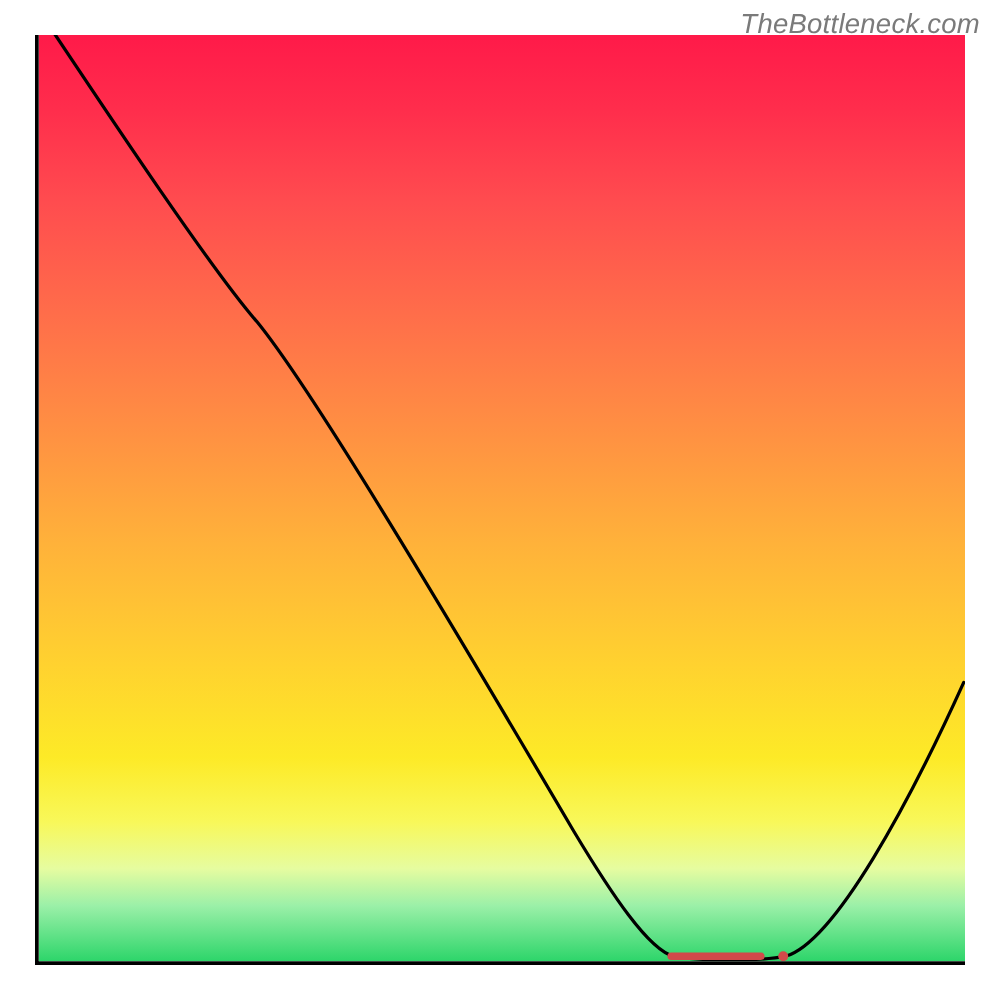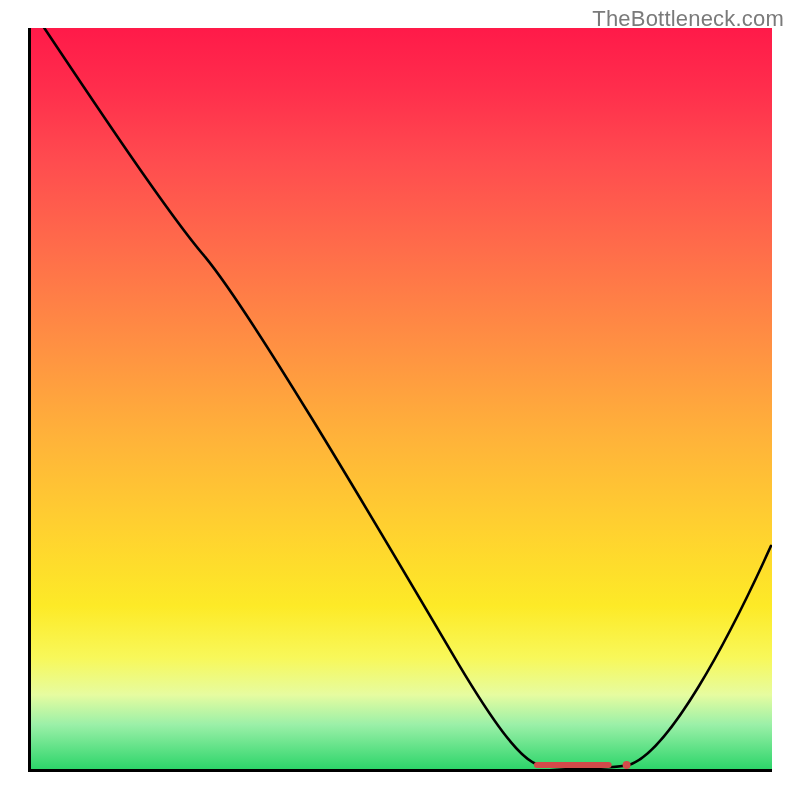--- a/index.html
+++ b/index.html
@@ -16,20 +16,21 @@
     height: 800px;
   }
   .watermark {
     position: absolute;
     top: 6px;
     right: 16px;
     font-size: 22px;
     color: #7a7a7a;
     font-weight: 500;
     letter-spacing: 0.2px;
+    font-style: italic;
   }
   .plot-frame {
     position: absolute;
     left: 28px;
     top: 28px;
     width: 744px;
     height: 744px;
     box-sizing: border-box;
     border-left: 3px solid #000;
     border-bottom: 3px solid #000;

